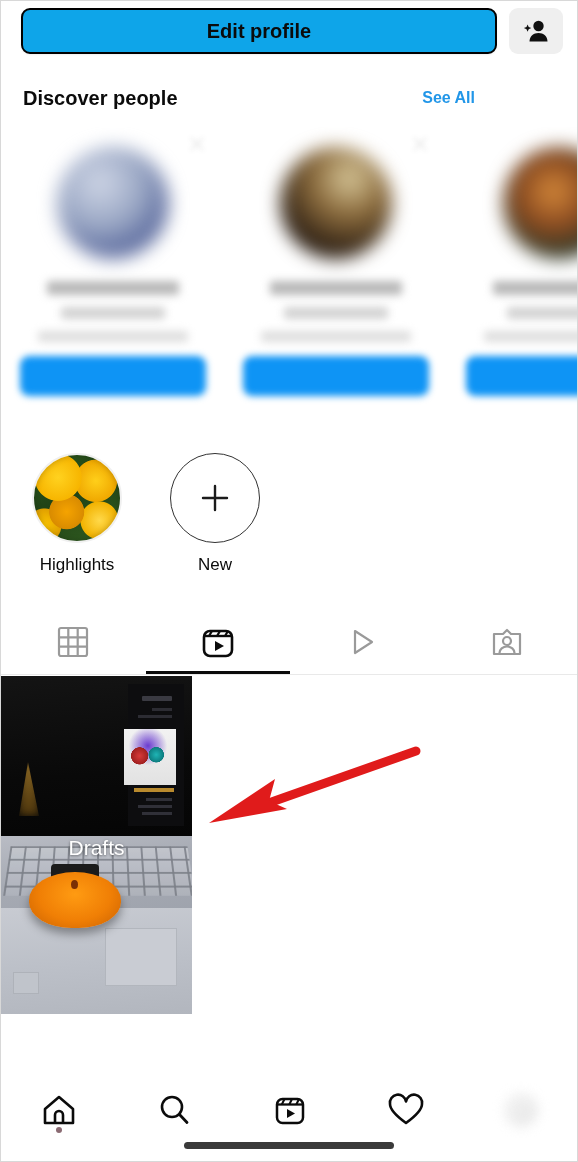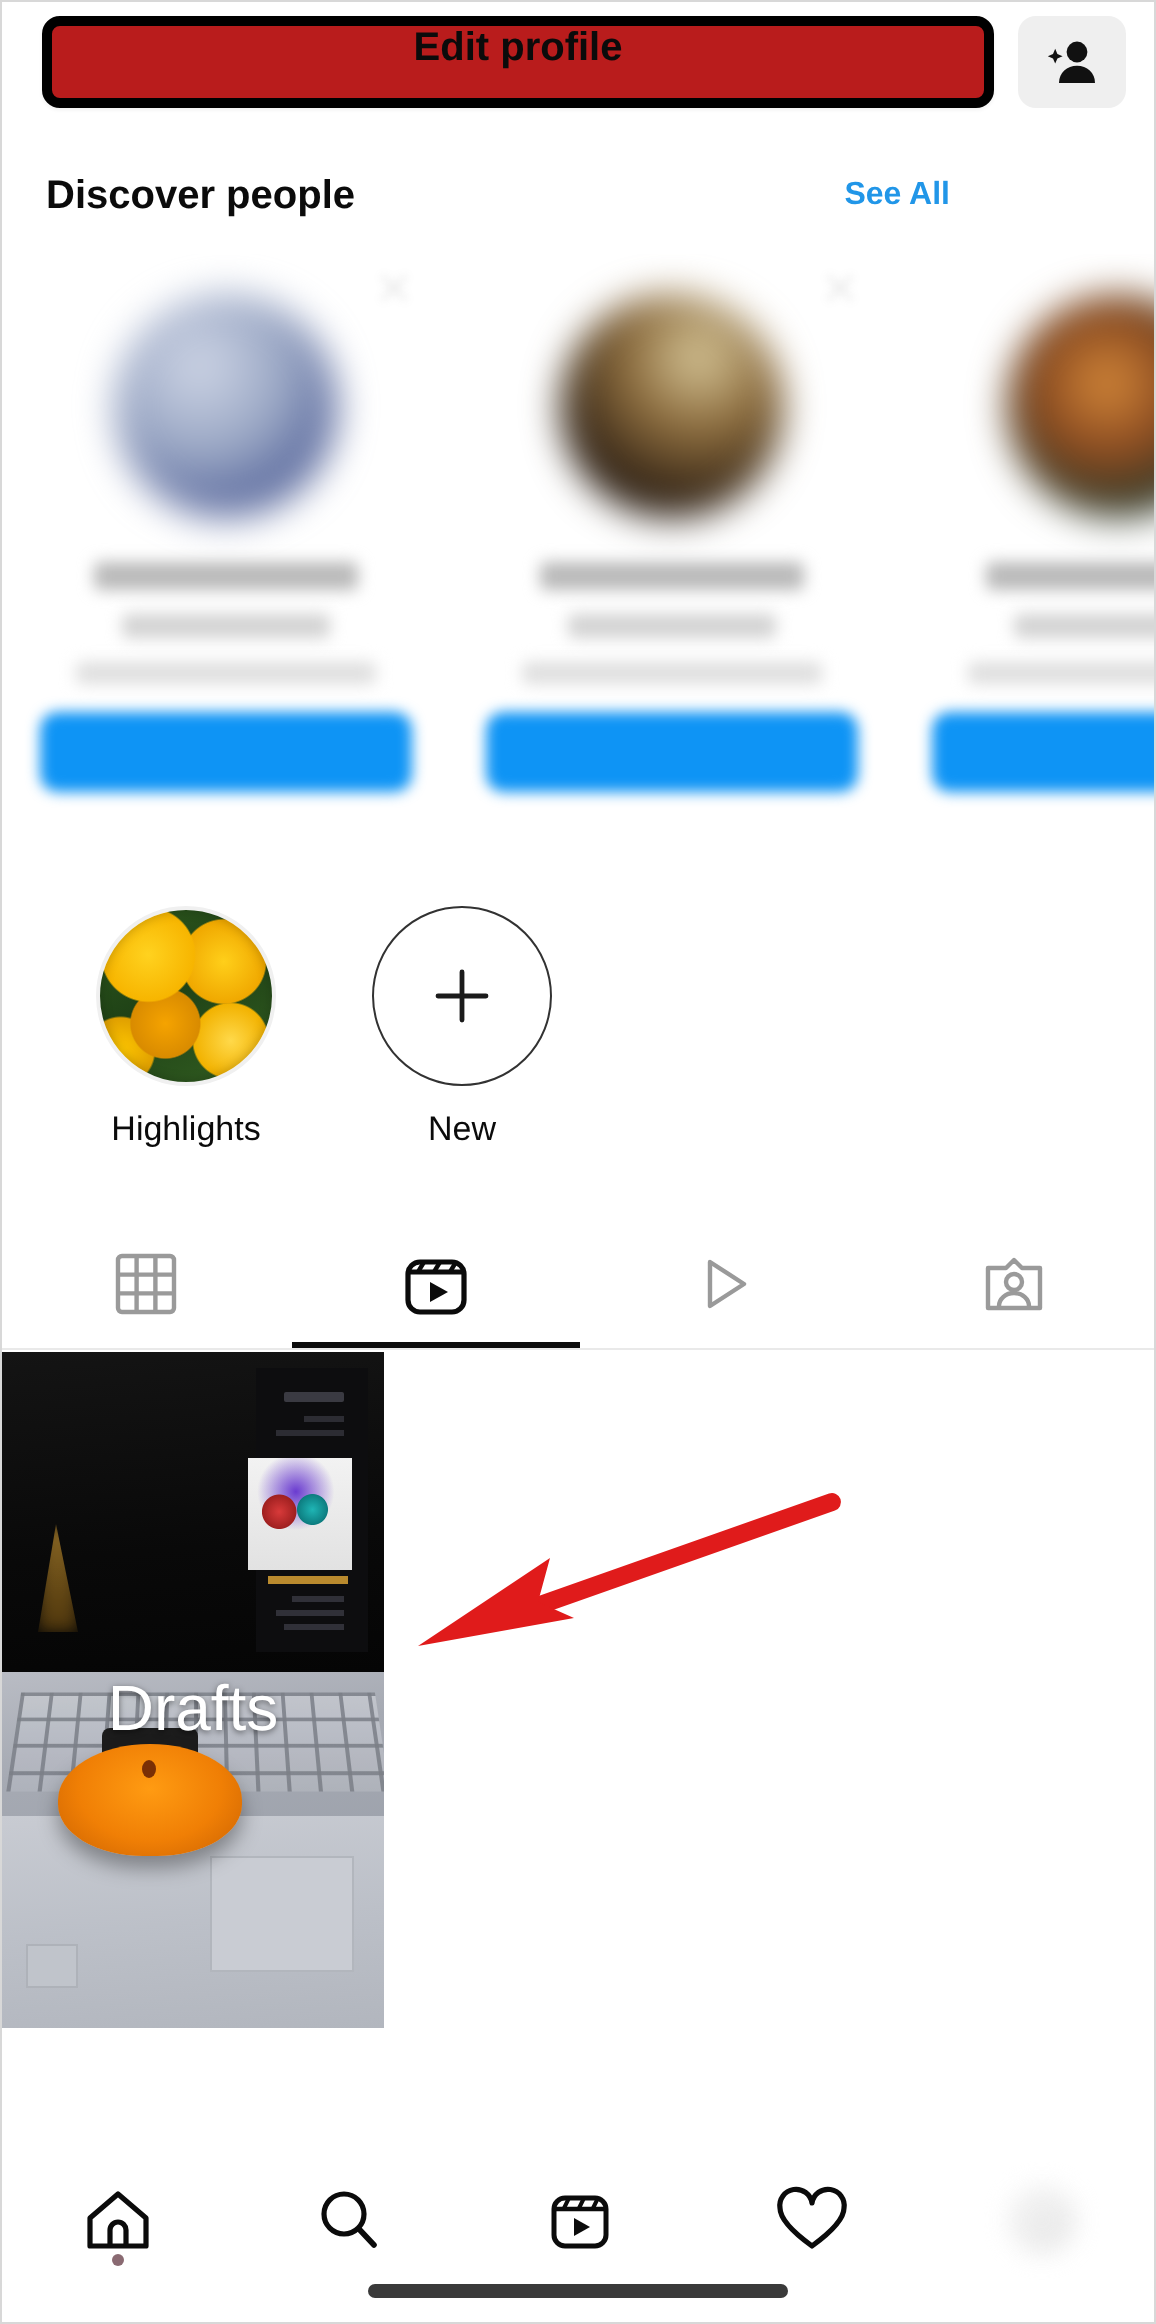--- a/index.html
+++ b/index.html
@@ -20,24 +20,24 @@
   
   #action-row {
     position:absolute; left:0; top:0;
     width:578px; height:60px;
     display:flex; align-items:center;
     padding:0 16px 0 20px;
     gap:12px;
   }
   #edit-profile-btn {
     flex:1; height:46px;
-    background:#b91c1c;
-    border:5px solid #000000;
+    background:#0ea5e9;
+    border:2px solid #000000;
     border-radius:9px;
-    display:flex; justify-content:center;
+    display:flex; align-items:center; justify-content:center;
     font-size:20px; font-weight:bold; color:#0b0b0b;
     box-shadow:0 1px 2px rgba(0,0,0,.06);
     cursor:pointer;
   }
   #add-person-btn {
     width:54px; height:46px;
     background:#efefef;
     border-radius:9px;
     display:flex; align-items:center; justify-content:center;
     cursor:pointer;
@@ -96,21 +96,21 @@
     width:186px; height:40px; margin-top:14px;
     background:#0e94f5; border-radius:9px; filter:blur(3.5px);
     cursor:pointer;
   }
 
   
   #highlights-row {
     position:absolute; left:0; top:452px;
     width:578px; height:140px;
     display:flex; align-items:flex-start;
-    padding-left:36px; gap:26px;
+    padding-left:20px; gap:26px;
   }
   .hl-item { width:112px; display:flex; flex-direction:column; align-items:center; cursor:pointer; }
   #highlight-cover {
     width:90px; height:90px; border-radius:50%;
     border:2px solid #f0f0f0;
     background:
       radial-gradient(circle at 28% 26%, #ffd21f 0%, #f7b500 26%, transparent 27%),
       radial-gradient(circle at 72% 30%, #ffcf1a 0%, #f0a800 24%, transparent 25%),
       radial-gradient(circle at 38% 66%, #f5a300 0%, #d98b00 22%, transparent 23%),
       radial-gradient(circle at 76% 76%, #ffd94a 0%, #f2b200 20%, transparent 21%),
@@ -223,21 +223,21 @@
     position:absolute; left:50px; top:188px; width:48px; height:14px;
     background:#1c1c1c; border-radius:4px 4px 0 0;
   }
   .lt-object-dot {
     position:absolute; left:70px; top:204px; width:7px; height:9px;
     background:#7a2f05; border-radius:50%;
   }
   #draft-label {
     position:absolute; left:0; right:0; top:160px;
     text-align:center;
-    font-size:32px; color:#ffffff;
+    font-size:21px; color:#ffffff;
     text-shadow:0 1px 3px rgba(0,0,0,.5);
     pointer-events:none;
   }
 
   
   #annotation-arrow {
     position:absolute; left:190px; top:730px;
     width:240px; height:110px;
     pointer-events:none;
   }

